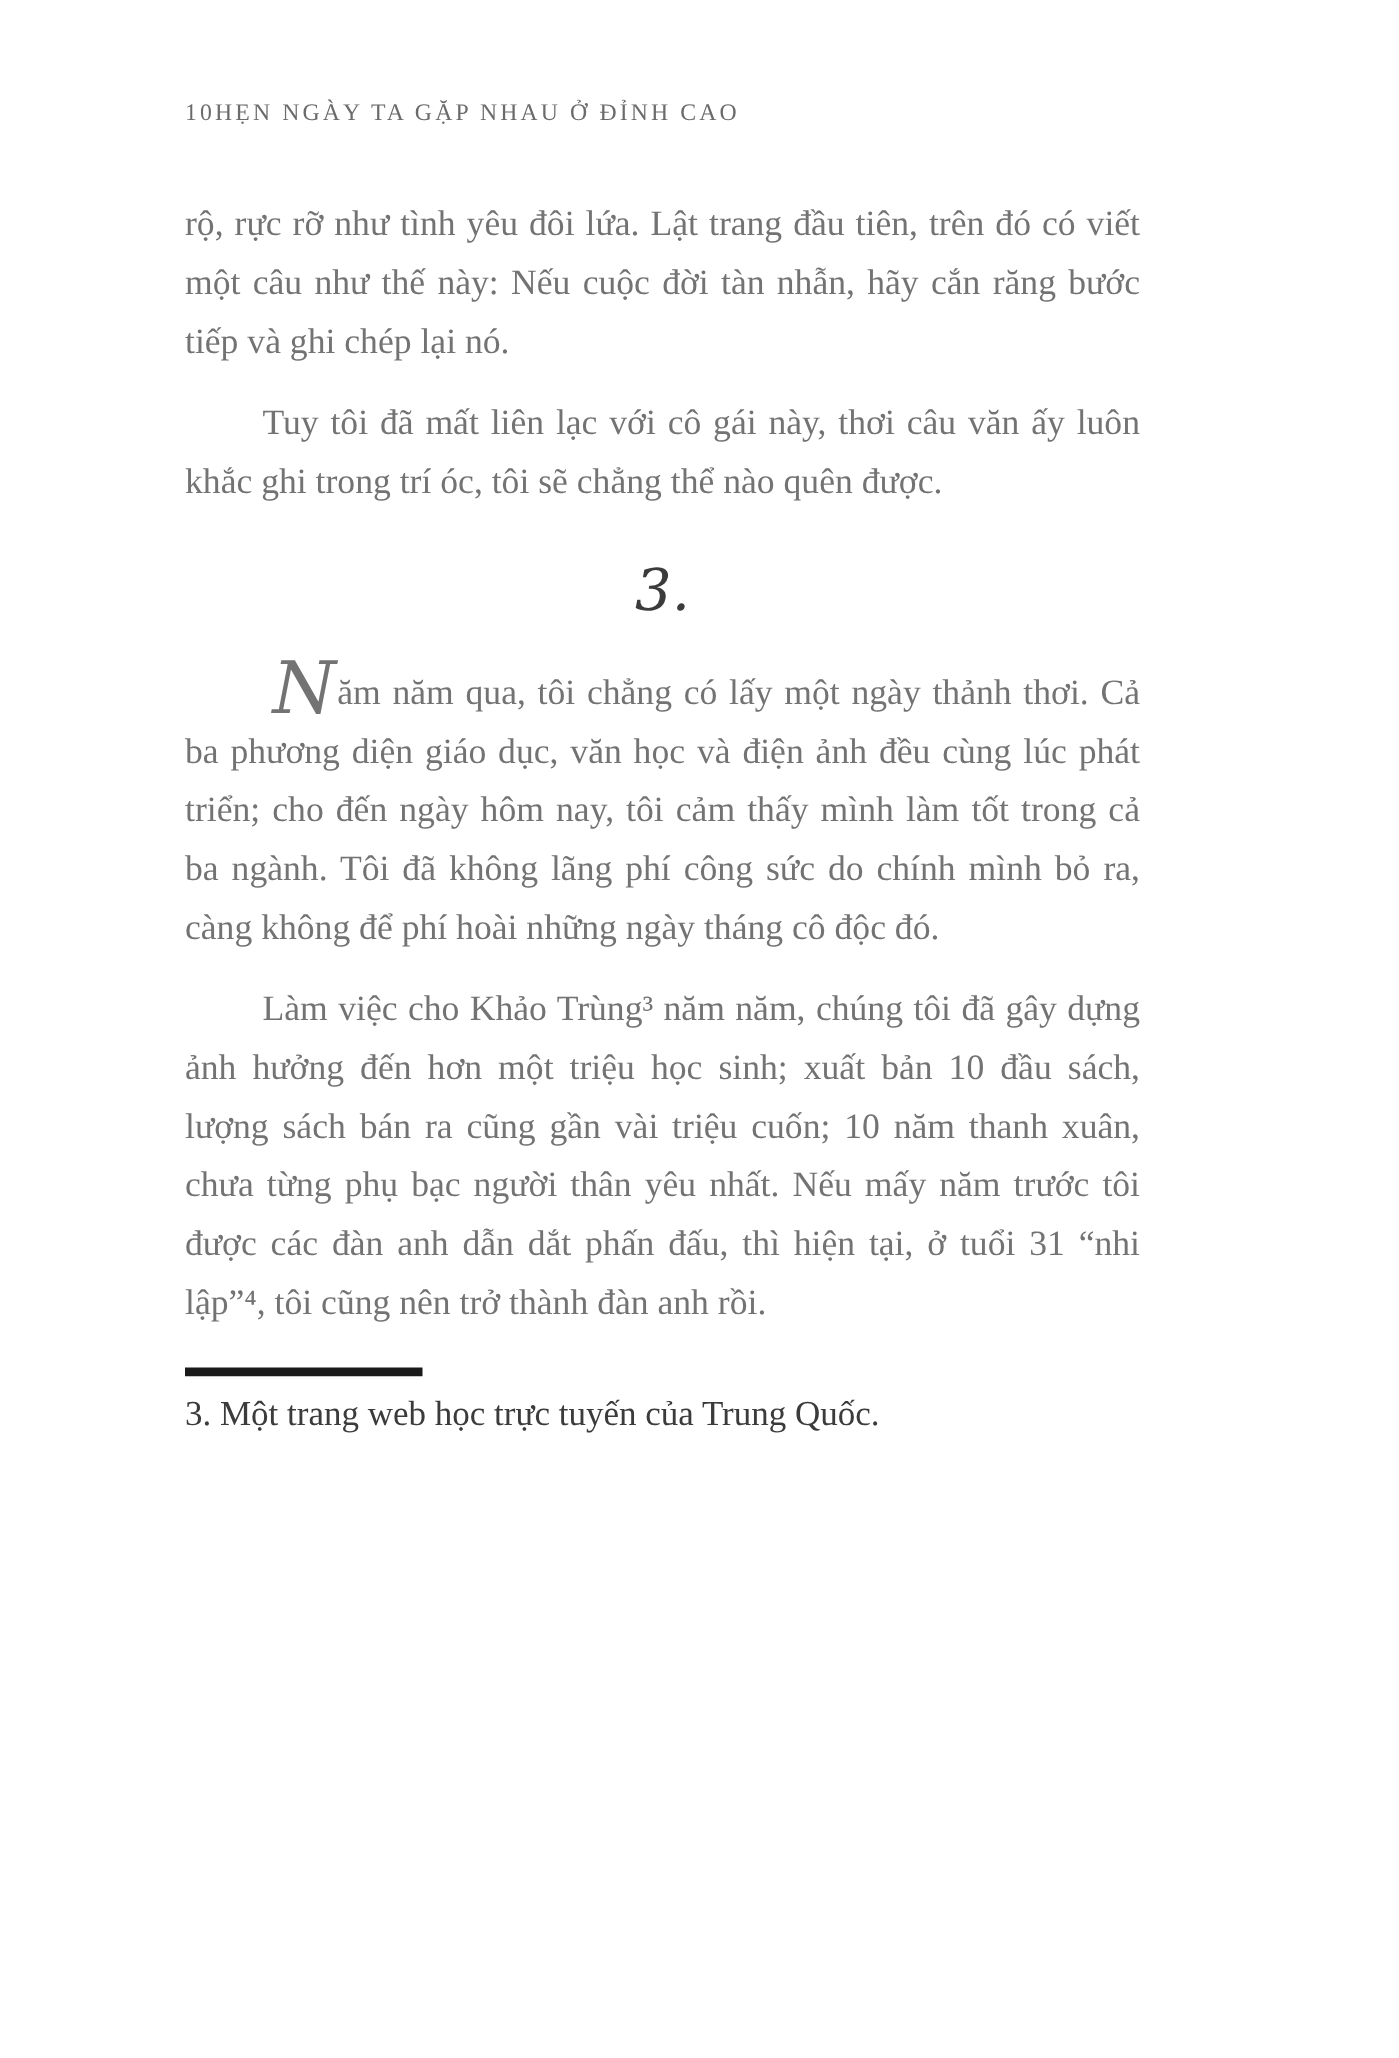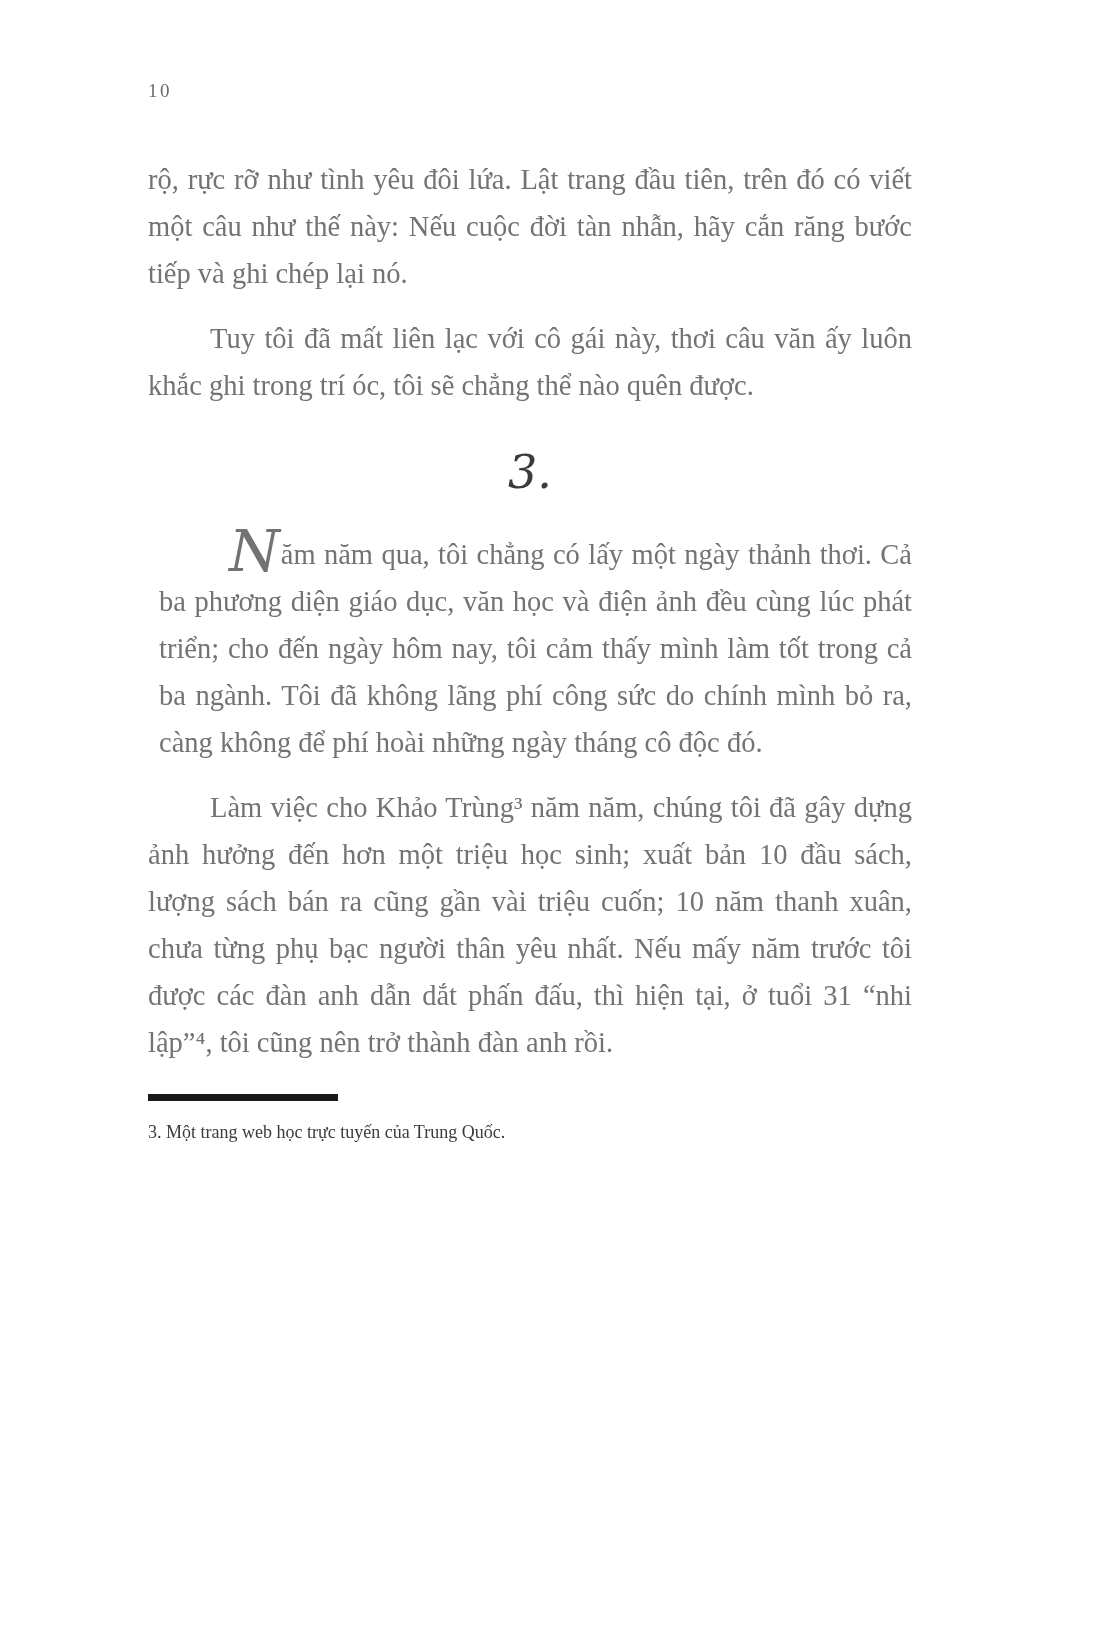--- a/index.html
+++ b/index.html
@@ -37,51 +37,52 @@
   }
   .indent { text-indent: 62px; }
   .section-number {
     text-align: center;
     font-family: "DejaVu Serif", serif;
     font-style: italic;
     font-size: 46px;
     color: #3b3b3b;
     margin: 36px 0 32px 0;
   }
-  .dropcap-para { text-indent: 70px; margin-left: 11px; }
+  .dropcap-para { text-indent: 70px; }
   .dropcap {
     font-family: "DejaVu Serif", serif;
     font-style: italic;
     font-size: 58px;
     line-height: 0;
     vertical-align: -7px;
     letter-spacing: 1px;
   }
   .footnote-block { margin-top: 28px; }
   .footnote-rule {
     width: 190px;
     height: 7px;
     background: #1a1a1a;
     margin-bottom: 15px;
   }
   .footnote {
-    font-size: 18px;
+    font-size: 28px;
     line-height: 32.5px;
     text-align: justify;
     margin-bottom: 6px;
     color: #3b3b3b;
   }
 </style>
 </head>
 <body>
 
 <div class="page">
 
   <div class="header">
     <span>10</span>
+    <span>HẸN NGÀY TA GẶP NHAU Ở ĐỈNH CAO</span>
   </div>
 
   <div class="body-text">
 
     <p class="para">rộ, rực rỡ như tình yêu đôi lứa. Lật trang đầu tiên, trên đó có viết một câu như thế này: Nếu cuộc đời tàn nhẫn, hãy cắn răng bước tiếp và ghi chép lại nó.</p>
 
     <p class="para indent">Tuy tôi đã mất liên lạc với cô gái này, thơi câu văn ấy luôn khắc ghi trong trí óc, tôi sẽ chẳng thể nào quên được.</p>
 
     <div class="section-number">3.</div>
 

